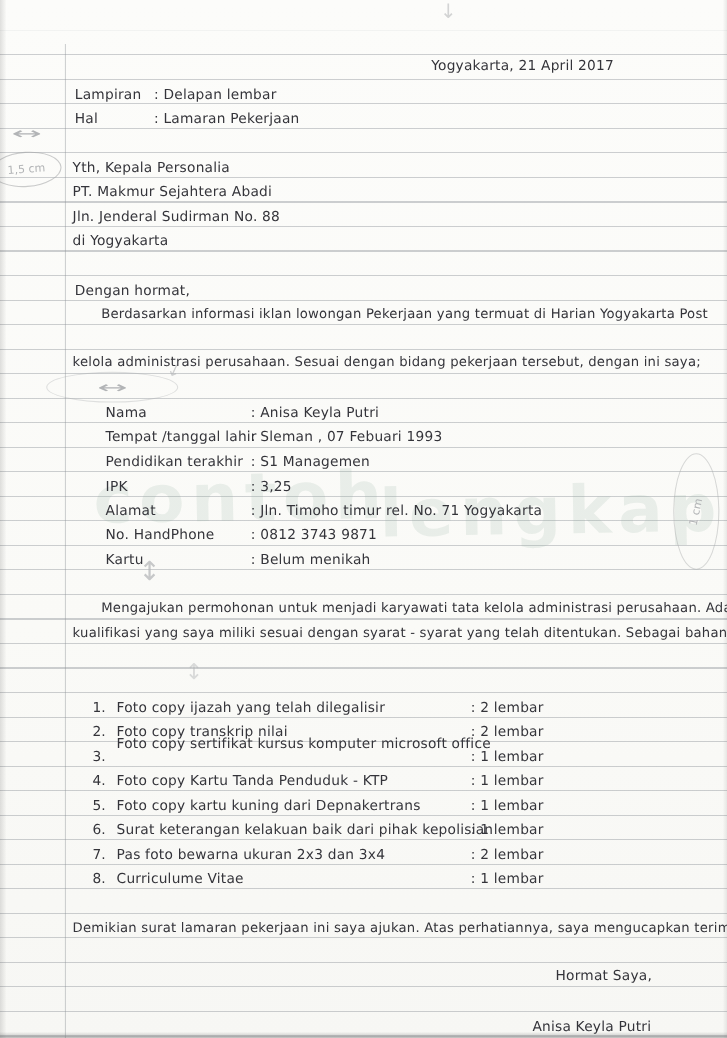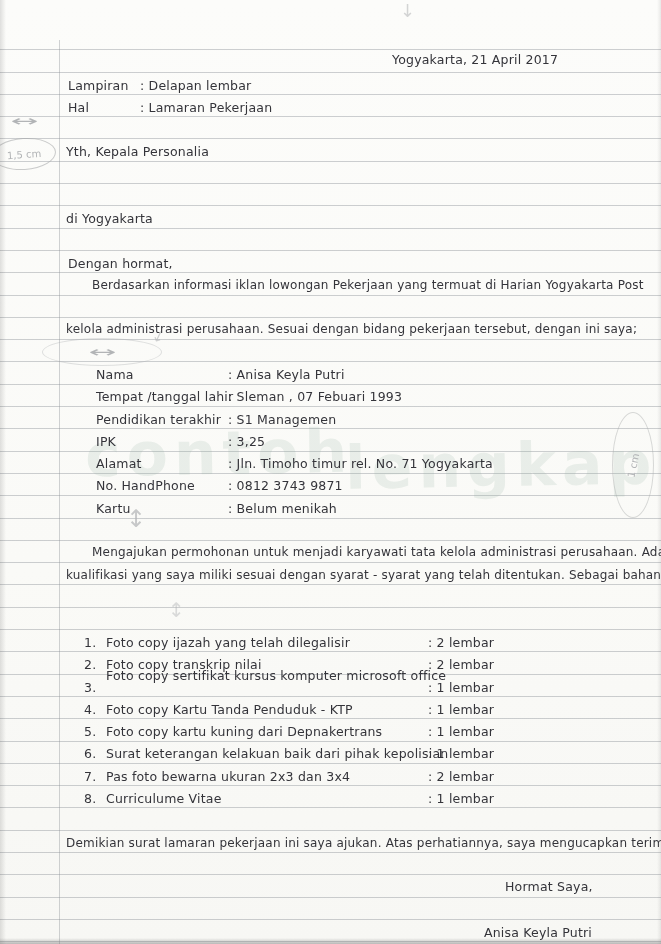--- a/index.html
+++ b/index.html
@@ -58,20 +58,22 @@
     </div>
 
   <div class="hw" style="left:392px;top:52px;">Yogyakarta, 21 April 2017</div>
 
   <div class="hw" style="left:68px;top:78px;">Lampiran</div>
   <div class="hw" style="left:140px;top:78px;">: Delapan lembar</div>
   <div class="hw" style="left:68px;top:100px;">Hal</div>
   <div class="hw" style="left:140px;top:100px;">: Lamaran Pekerjaan</div>
 
   <div class="hw" style="left:66px;top:144px;">Yth, Kepala Personalia</div>
+  <div class="hw" style="left:66px;top:166px;">PT. Makmur Sejahtera Abadi</div>
+  <div class="hw" style="left:66px;top:189px;">Jln. Jenderal Sudirman No. 88</div>
   <div class="hw" style="left:66px;top:211px;">di Yogyakarta</div>
 
   <div class="hw" style="left:68px;top:256px;">Dengan hormat,</div>
 
   <div class="hw small" style="left:92px;top:278px;">Berdasarkan informasi iklan lowongan Pekerjaan yang termuat di Harian Yogyakarta Post</div>
   <div class="hw small" style="left:66px;top:322px;">kelola administrasi perusahaan. Sesuai dengan bidang pekerjaan tersebut, dengan ini saya;</div>
 
   <div class="hw" style="left:0;top:0;">
     <span class="row-label" style="left: 96px; top: 367px; position: absolute;">Nama</span>
     <span class="row-value" style="left: 228px; top: 367px; position: absolute;">: Anisa Keyla Putri</span>

